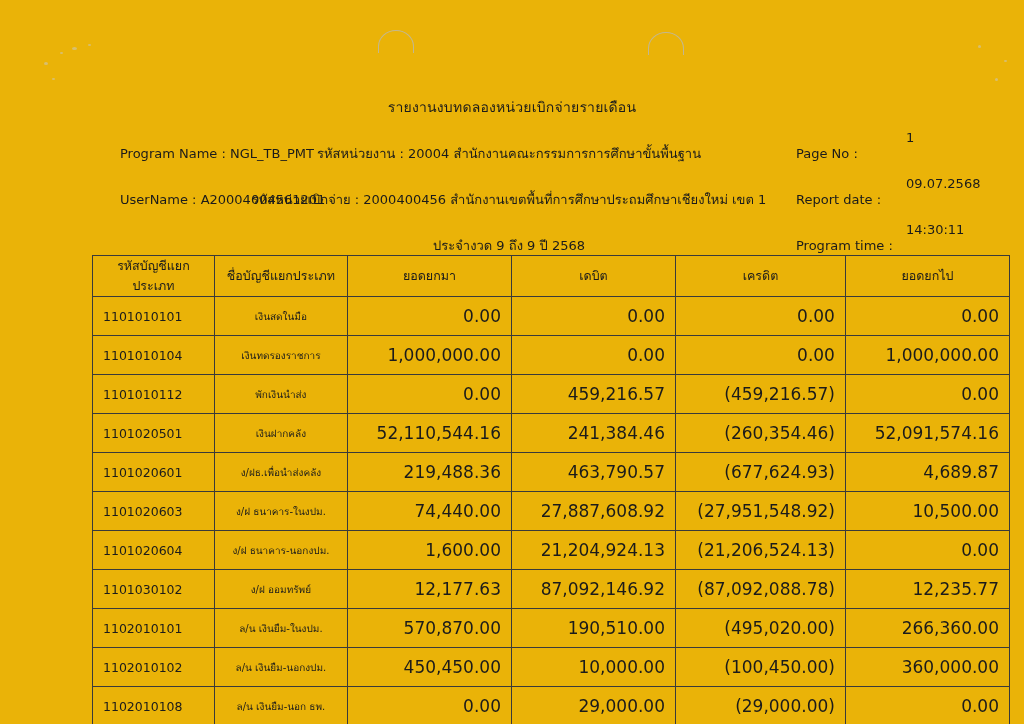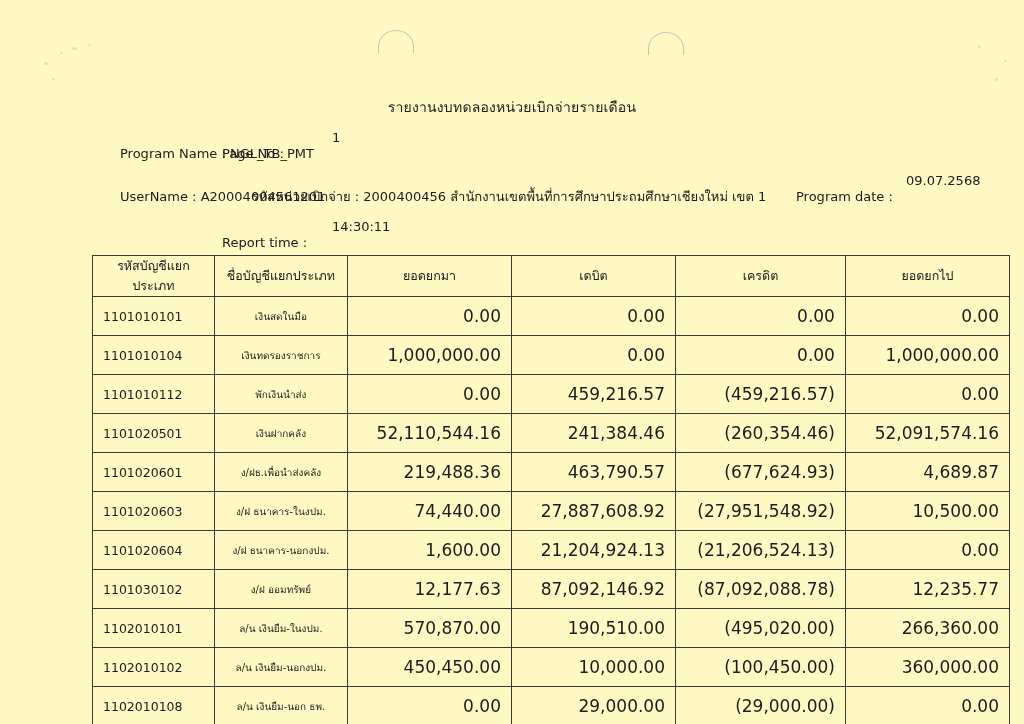--- a/index.html
+++ b/index.html
@@ -12,21 +12,21 @@
     height: 724px;
     font-family: "DejaVu Sans", sans-serif;
     color: #1b1b1b;
     position: relative;
     overflow: hidden;
   }
   
   .page {
     position: absolute;
     inset: 0;
-    background: #fef9c3;
+    background: #eab308;
   }
   .scan-specks {
     position: absolute;
     inset: 0;
     pointer-events: none;
   }
   .speck {
     position: absolute;
     background: #c9c9c4;
     border-radius: 50%;
@@ -131,37 +131,39 @@
     <div class="speck" style="left:1004px;top:60px;  width:3px; height:2px;"></div>
     <div class="arc" style="left:378px; top:30px;"></div>
     <div class="arc" style="left:648px; top:32px;"></div>
   </div>
 
   <div class="doc-title">รายงานงบทดลองหน่วยเบิกจ่ายรายเดือน</div>
 
   <div class="hdr">
     <div class="hdr-row">
       <div class="hdr-left">Program Name : NGL_TB_PMT</div>
+      <div class="hdr-center">รหัสหน่วยงาน : 20004 สำนักงานคณะกรรมการการศึกษาขั้นพื้นฐาน</div>
       <div class="hdr-right">
         <span class="lbl">Page No :</span>
         <span class="val">1</span>
       </div>
     </div>
     <div class="hdr-row">
       <div class="hdr-left">UserName : A20004004561201</div>
       <div class="hdr-center">รหัสหน่วยเบิกจ่าย : 2000400456 สำนักงานเขตพื้นที่การศึกษาประถมศึกษาเชียงใหม่ เขต 1</div>
       <div class="hdr-right">
-        <span class="lbl">Program date :</span>
+        <span class="lbl">Report date :</span>
         <span class="val">09.07.2568</span>
       </div>
     </div>
     <div class="hdr-row">
       <div class="hdr-left"></div>
+      <div class="hdr-center">ประจำงวด 9 ถึง 9 ปี 2568</div>
       <div class="hdr-right">
-        <span class="lbl">Report time :</span>
+        <span class="lbl">Program time :</span>
         <span class="val">14:30:11</span>
       </div>
     </div>
   </div>
 
   <table class="ledger">
     <thead>
       <tr>
         <th class="col-code">รหัสบัญชีแยกประเภท</th>
         <th class="col-name">ชื่อบัญชีแยกประเภท</th>

